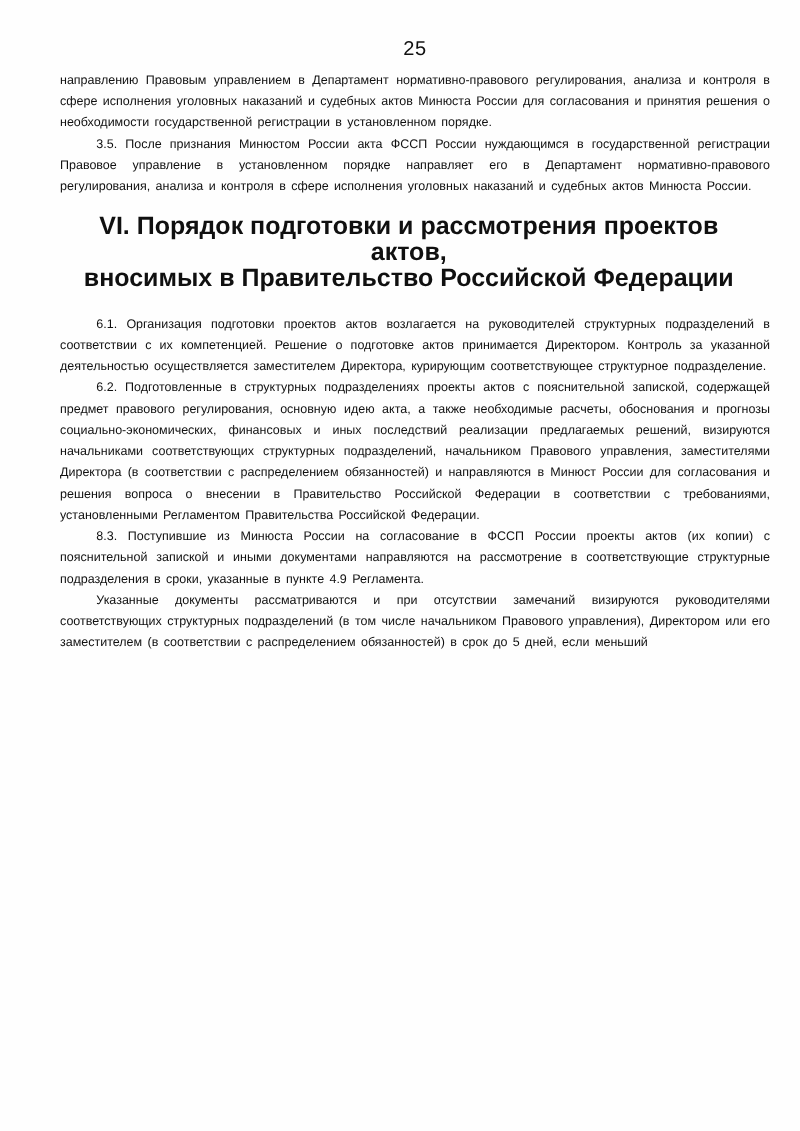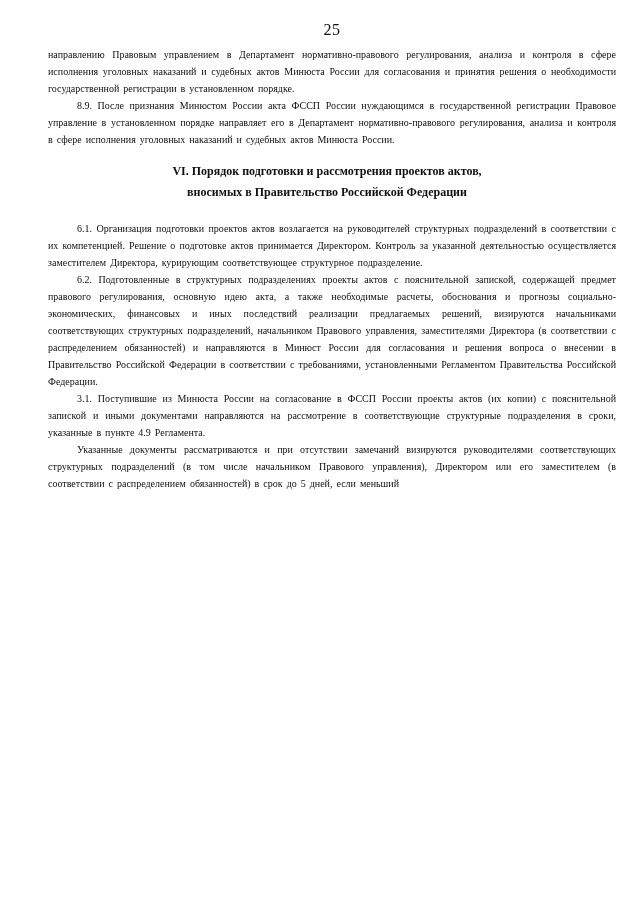--- a/index.html
+++ b/index.html
@@ -11,22 +11,22 @@
     width: 640px;
     height: 905px;
     overflow: hidden;
   }
   .sheet {
     box-sizing: border-box;
     width: 640px;
     height: 905px;
     background: #fefefe;
     color: #101010;
-    font-family: Liberation Serif, serif;
-    padding: 20px 24px 0 48px;
+    font-family: Liberation Sans, sans-serif;
+    padding: 30px 24px 0 48px;
     overflow: hidden;
   }
   .pageno {
     text-align: center;
     font-size: 16px;
     line-height: 20px;
     margin: 0 0 6px 0;
     letter-spacing: 0.5px;
   }
   p.body-par {
@@ -34,46 +34,46 @@
     font-size: 10px;
     line-height: 17px;
     text-align: justify;
     text-indent: 29px;
     word-spacing: 1.5px;
   }
   p.continuation {
     text-indent: 0;
   }
   h2.doc-heading {
-    font-size: 12px;
+    font-size: 20px;
     line-height: 21px;
     font-weight: bold;
     text-align: center;
     white-space: pre-line;
     margin: 13px 10px 17px 0;
   }
   h2.doc-subheading {
     margin: 21px 10px 14px 0;
   }
 </style>
 </head>
 <body>
 
 <div class="sheet">
   <div class="pageno">25</div>
 
   <p class="body-par continuation">направлению Правовым управлением в Департамент нормативно-правового регулирования, анализа и контроля в сфере исполнения уголовных наказаний и судебных актов Минюста России для согласования и принятия решения о необходимости государственной регистрации в установленном порядке.</p>
 
-  <p class="body-par">8.9. После признания Минюстом России акта ФССП России нуждающимся в государственной регистрации Правовое управление в установленном порядке направляет его в Департамент нормативно-правового регулирования, анализа и контроля в сфере исполнения уголовных наказаний и судебных актов Минюста России.</p>
+  <p class="body-par">3.5. После признания Минюстом России акта ФССП России нуждающимся в государственной регистрации Правовое управление в установленном порядке направляет его в Департамент нормативно-правового регулирования, анализа и контроля в сфере исполнения уголовных наказаний и судебных актов Минюста России.</p>
 
   <h2 class="doc-heading">VI. Порядок подготовки и рассмотрения проектов актов,
 вносимых в Правительство Российской Федерации</h2>
 
   <p class="body-par">6.1. Организация подготовки проектов актов возлагается на руководителей структурных подразделений в соответствии с их компетенцией. Решение о подготовке актов принимается Директором. Контроль за указанной деятельностью осуществляется заместителем Директора, курирующим соответствующее структурное подразделение.</p>
 
   <p class="body-par">6.2. Подготовленные в структурных подразделениях проекты актов с пояснительной запиской, содержащей предмет правового регулирования, основную идею акта, а также необходимые расчеты, обоснования и прогнозы социально-экономических, финансовых и иных последствий реализации предлагаемых решений, визируются начальниками соответствующих структурных подразделений, начальником Правового управления, заместителями Директора (в соответствии с распределением обязанностей) и направляются в Минюст России для согласования и решения вопроса о внесении в Правительство Российской Федерации в соответствии с требованиями, установленными Регламентом Правительства Российской Федерации.</p>
 
 
 
-  <p class="body-par">3.1. Поступившие из Минюста России на согласование в ФССП России проекты актов (их копии) с пояснительной запиской и иными документами направляются на рассмотрение в соответствующие структурные подразделения в сроки, указанные в пункте 4.9 Регламента.</p>
+  <p class="body-par">8.3. Поступившие из Минюста России на согласование в ФССП России проекты актов (их копии) с пояснительной запиской и иными документами направляются на рассмотрение в соответствующие структурные подразделения в сроки, указанные в пункте 4.9 Регламента.</p>
 
   <p class="body-par">Указанные документы рассматриваются и при отсутствии замечаний визируются руководителями соответствующих структурных подразделений (в том числе начальником Правового управления), Директором или его заместителем (в соответствии с распределением обязанностей) в срок до 5 дней, если меньший</p>
 </div>
 
 </body></html>

